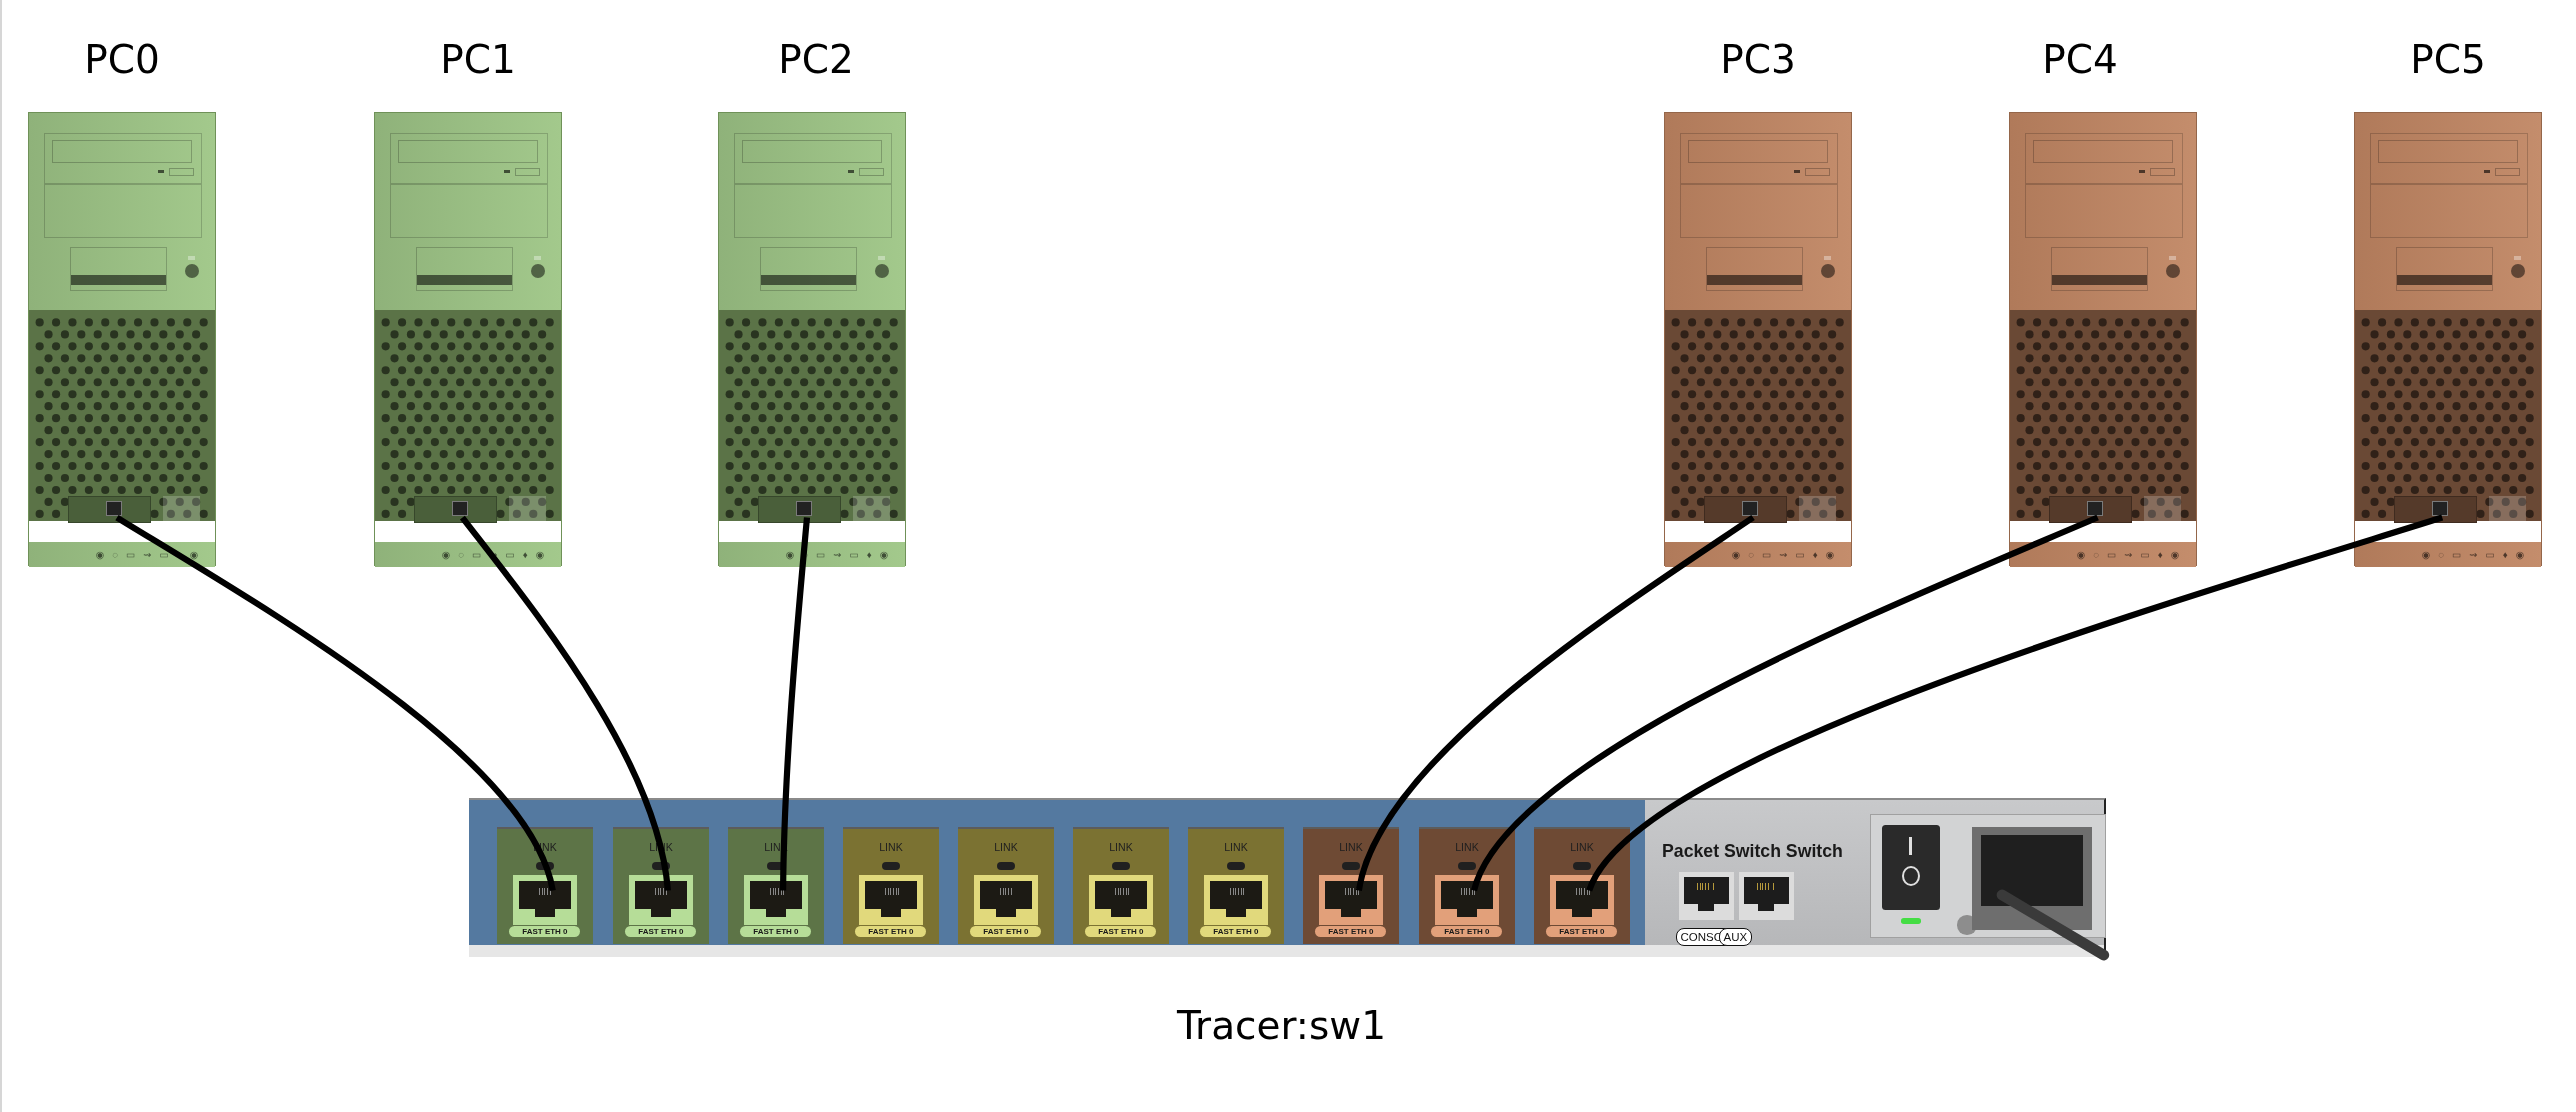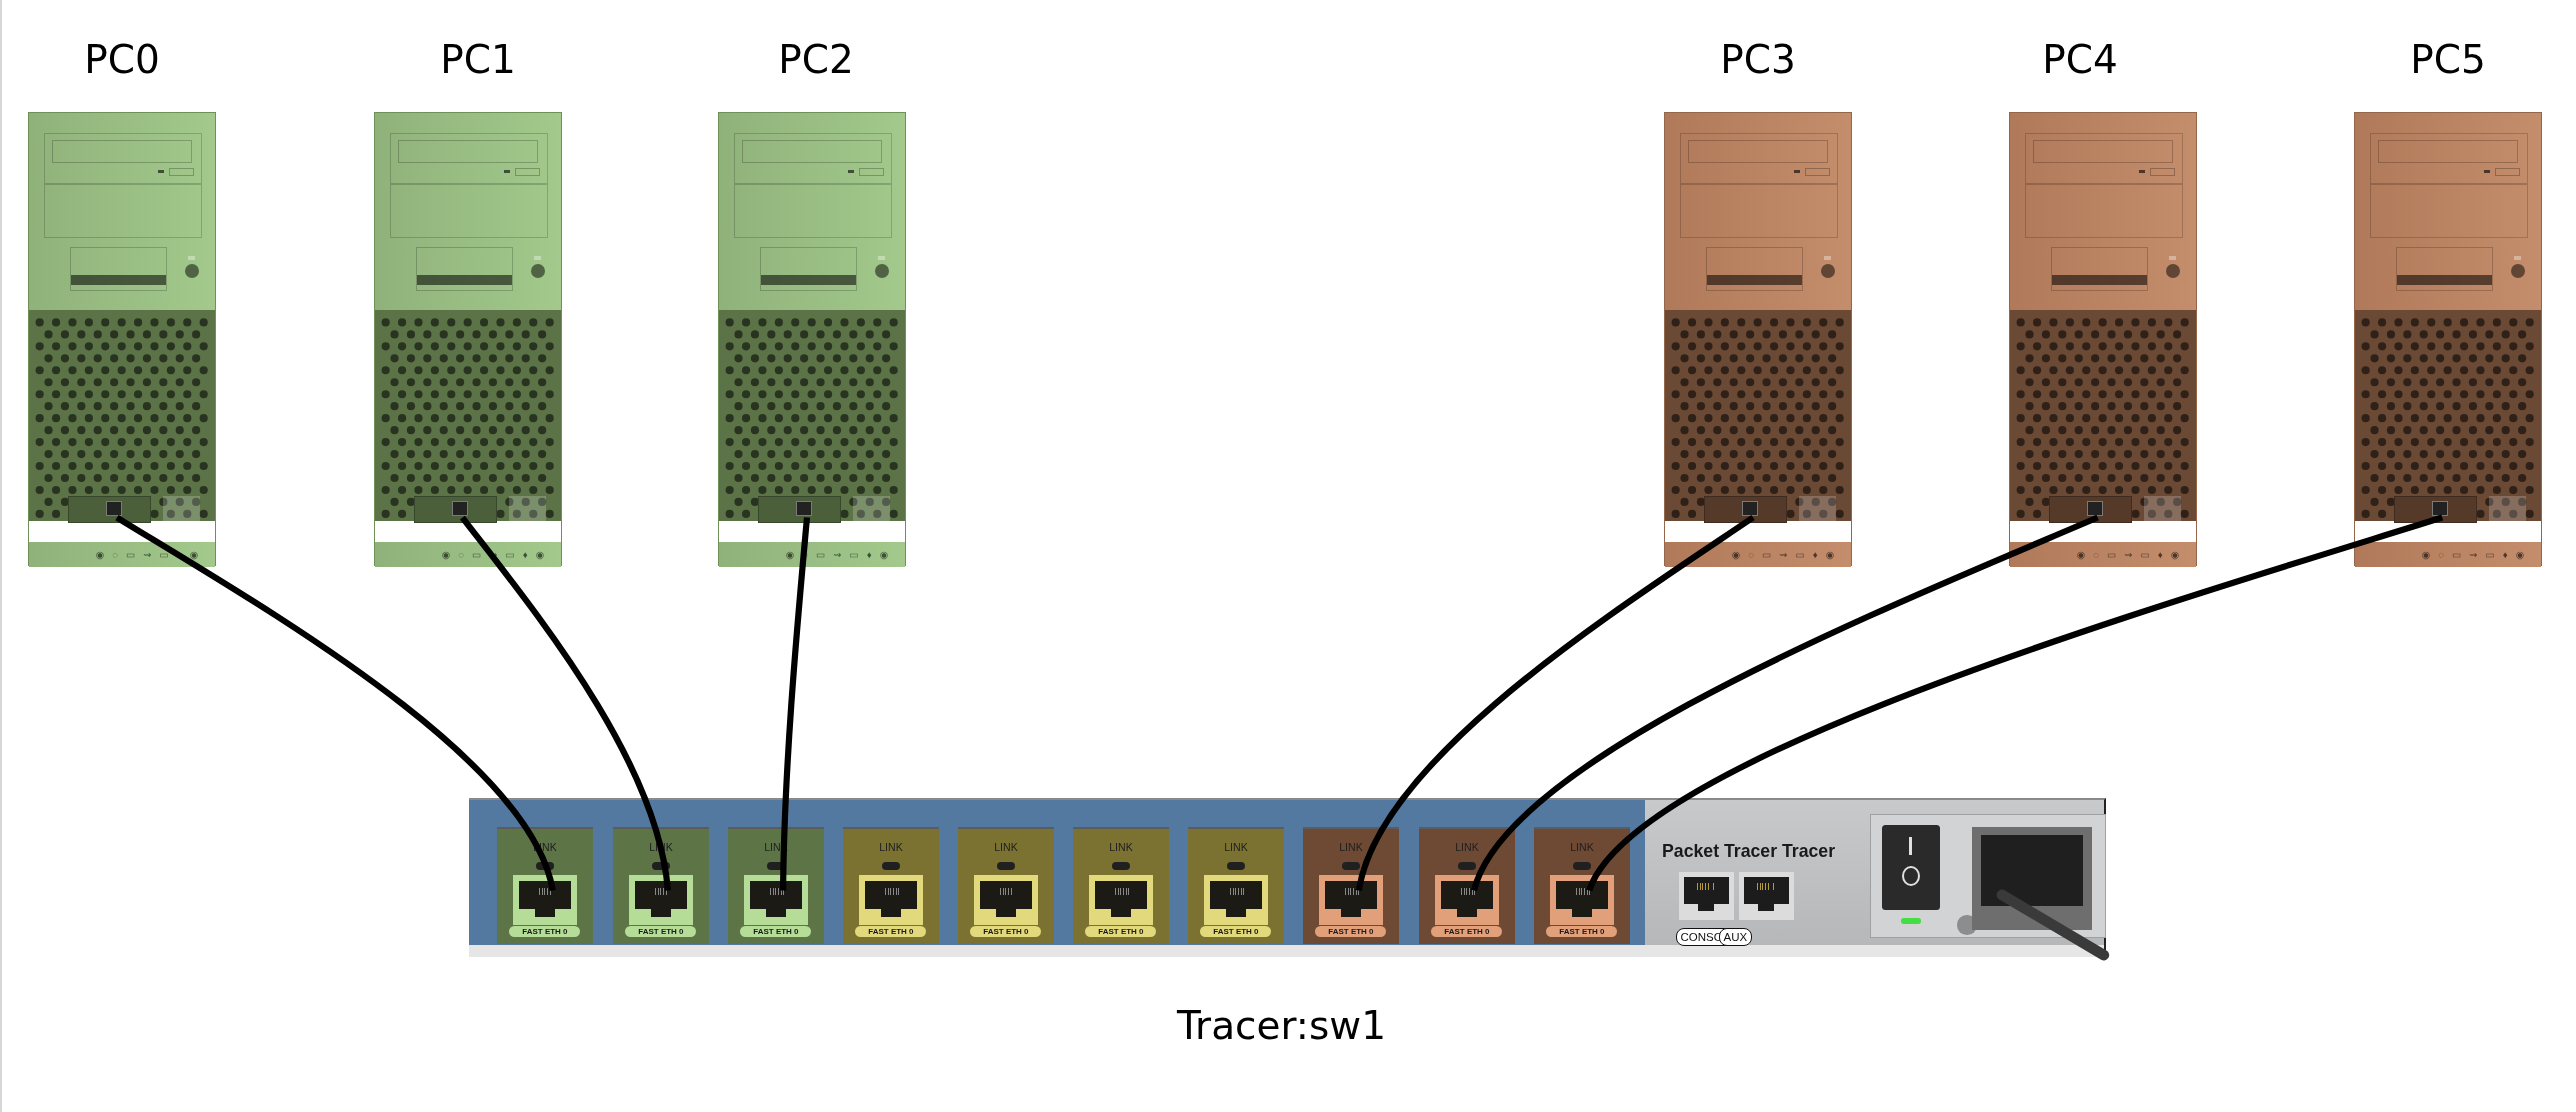--- a/index.html
+++ b/index.html
@@ -1412,21 +1412,21 @@
     <div class="link">LINK</div>
     <div class="led"></div>
     <div class="socket">
           <div class="hole">
             <div class="pins"></div>
           </div>
         </div>
     <div class="plabel">FAST ETH 0</div>
       </div>
     </div>
-  <div class="sw-brand">Packet Tracer Tracer</div>
+  <div class="sw-brand">Packet Switch Switch</div>
   <div class="mgmt" style="left:1210px">
       <div class="hole">
         <div class="pins"></div>
       </div>
     </div>
   <div class="mgmt" style="left:1270px">
       <div class="hole">
         <div class="pins"></div>
       </div>
     </div>

